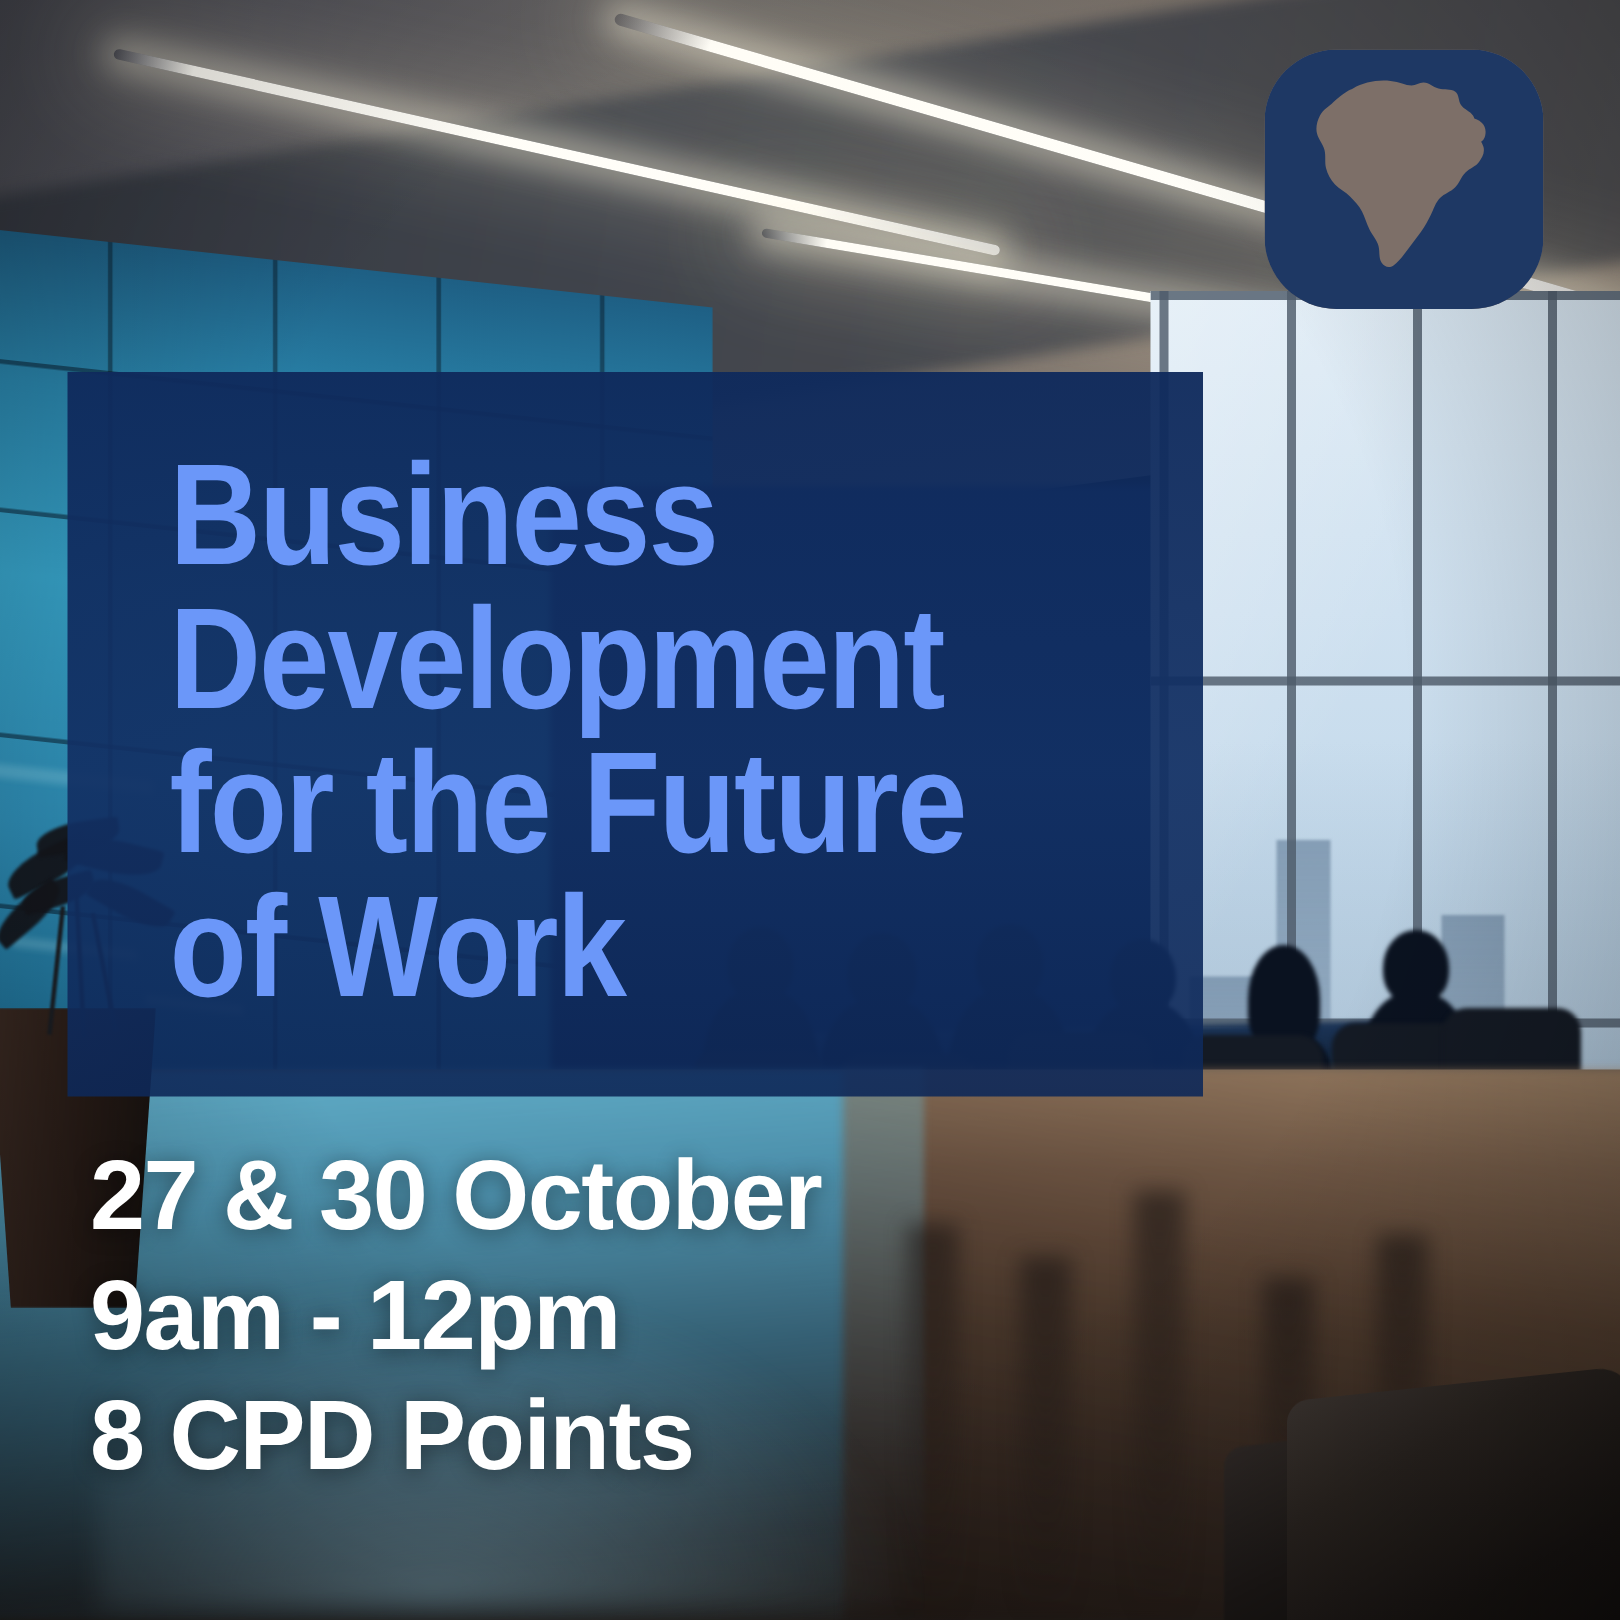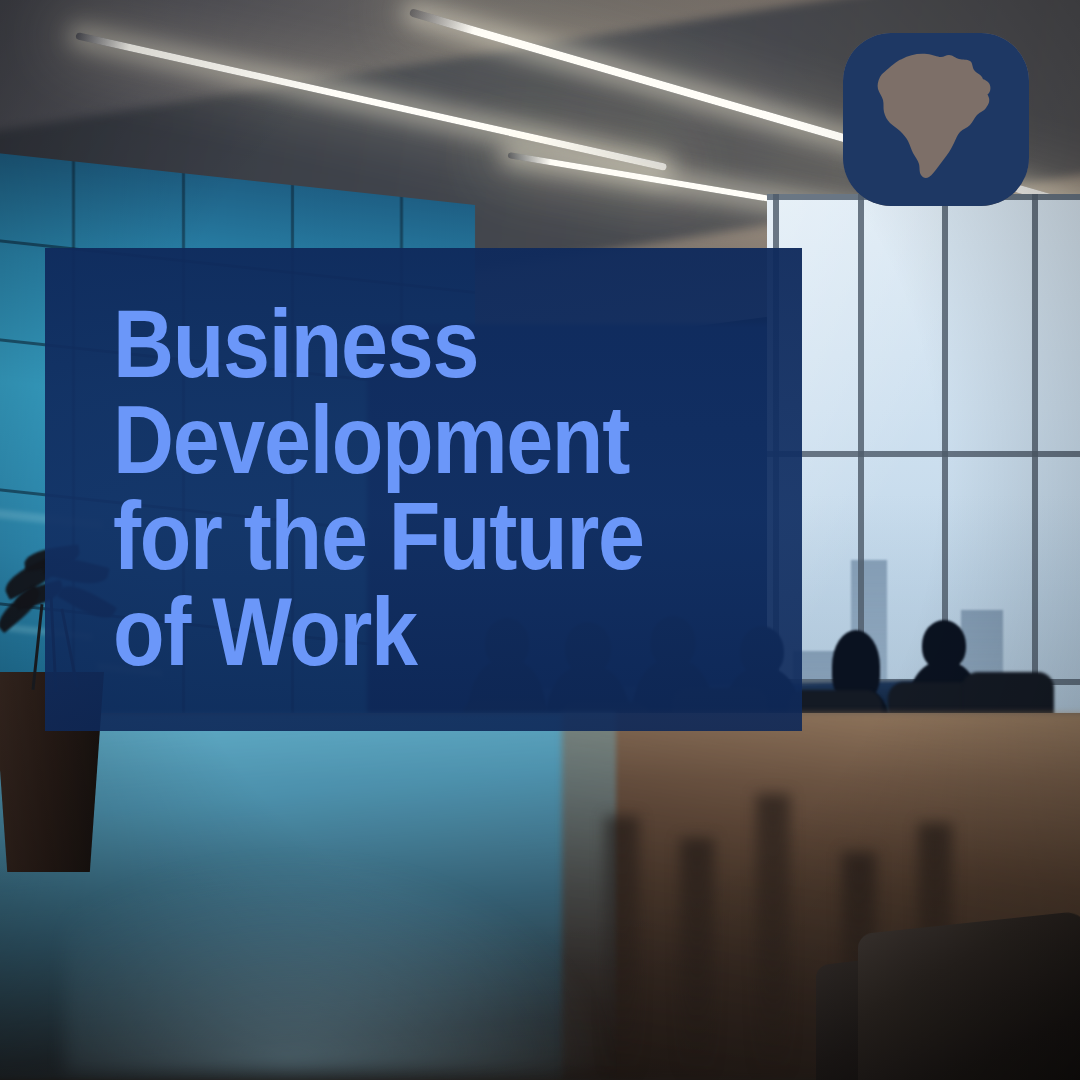--- a/index.html
+++ b/index.html
@@ -369,20 +369,23 @@
 
     <div class="vignette"></div>
   </div>
 
   <div class="title-panel"></div>
   <div class="title-text">Business
 Development
 for the Future
 of Work</div>
 
+  <div class="info">27 &amp; 30 October
+9am - 12pm
+8 CPD Points</div>
 
   <div class="logo">
     <svg viewBox="0 0 186 173" xmlns="http://www.w3.org/2000/svg" aria-hidden="true">
       <defs>
         <mask id="africaMask">
           <rect x="0" y="0" width="186" height="173" fill="#fff"></rect>
           <path fill="#000" d="M59,26 C66,22 75,20 84,21 C90,21.6 94,24 98,24 C101,24 103,22 106,22
             C110,22 112,25 116,26 C120,27 124,26 127,28 C130,30 129,34 131,37
             C133,40 137,41 139,44 C141,47 140,51 141,55 C142,59 145,61 146,65
             C147,69 145,72 143,75 C141,78 137,79 134,82 C131,85 130,89 127,92

